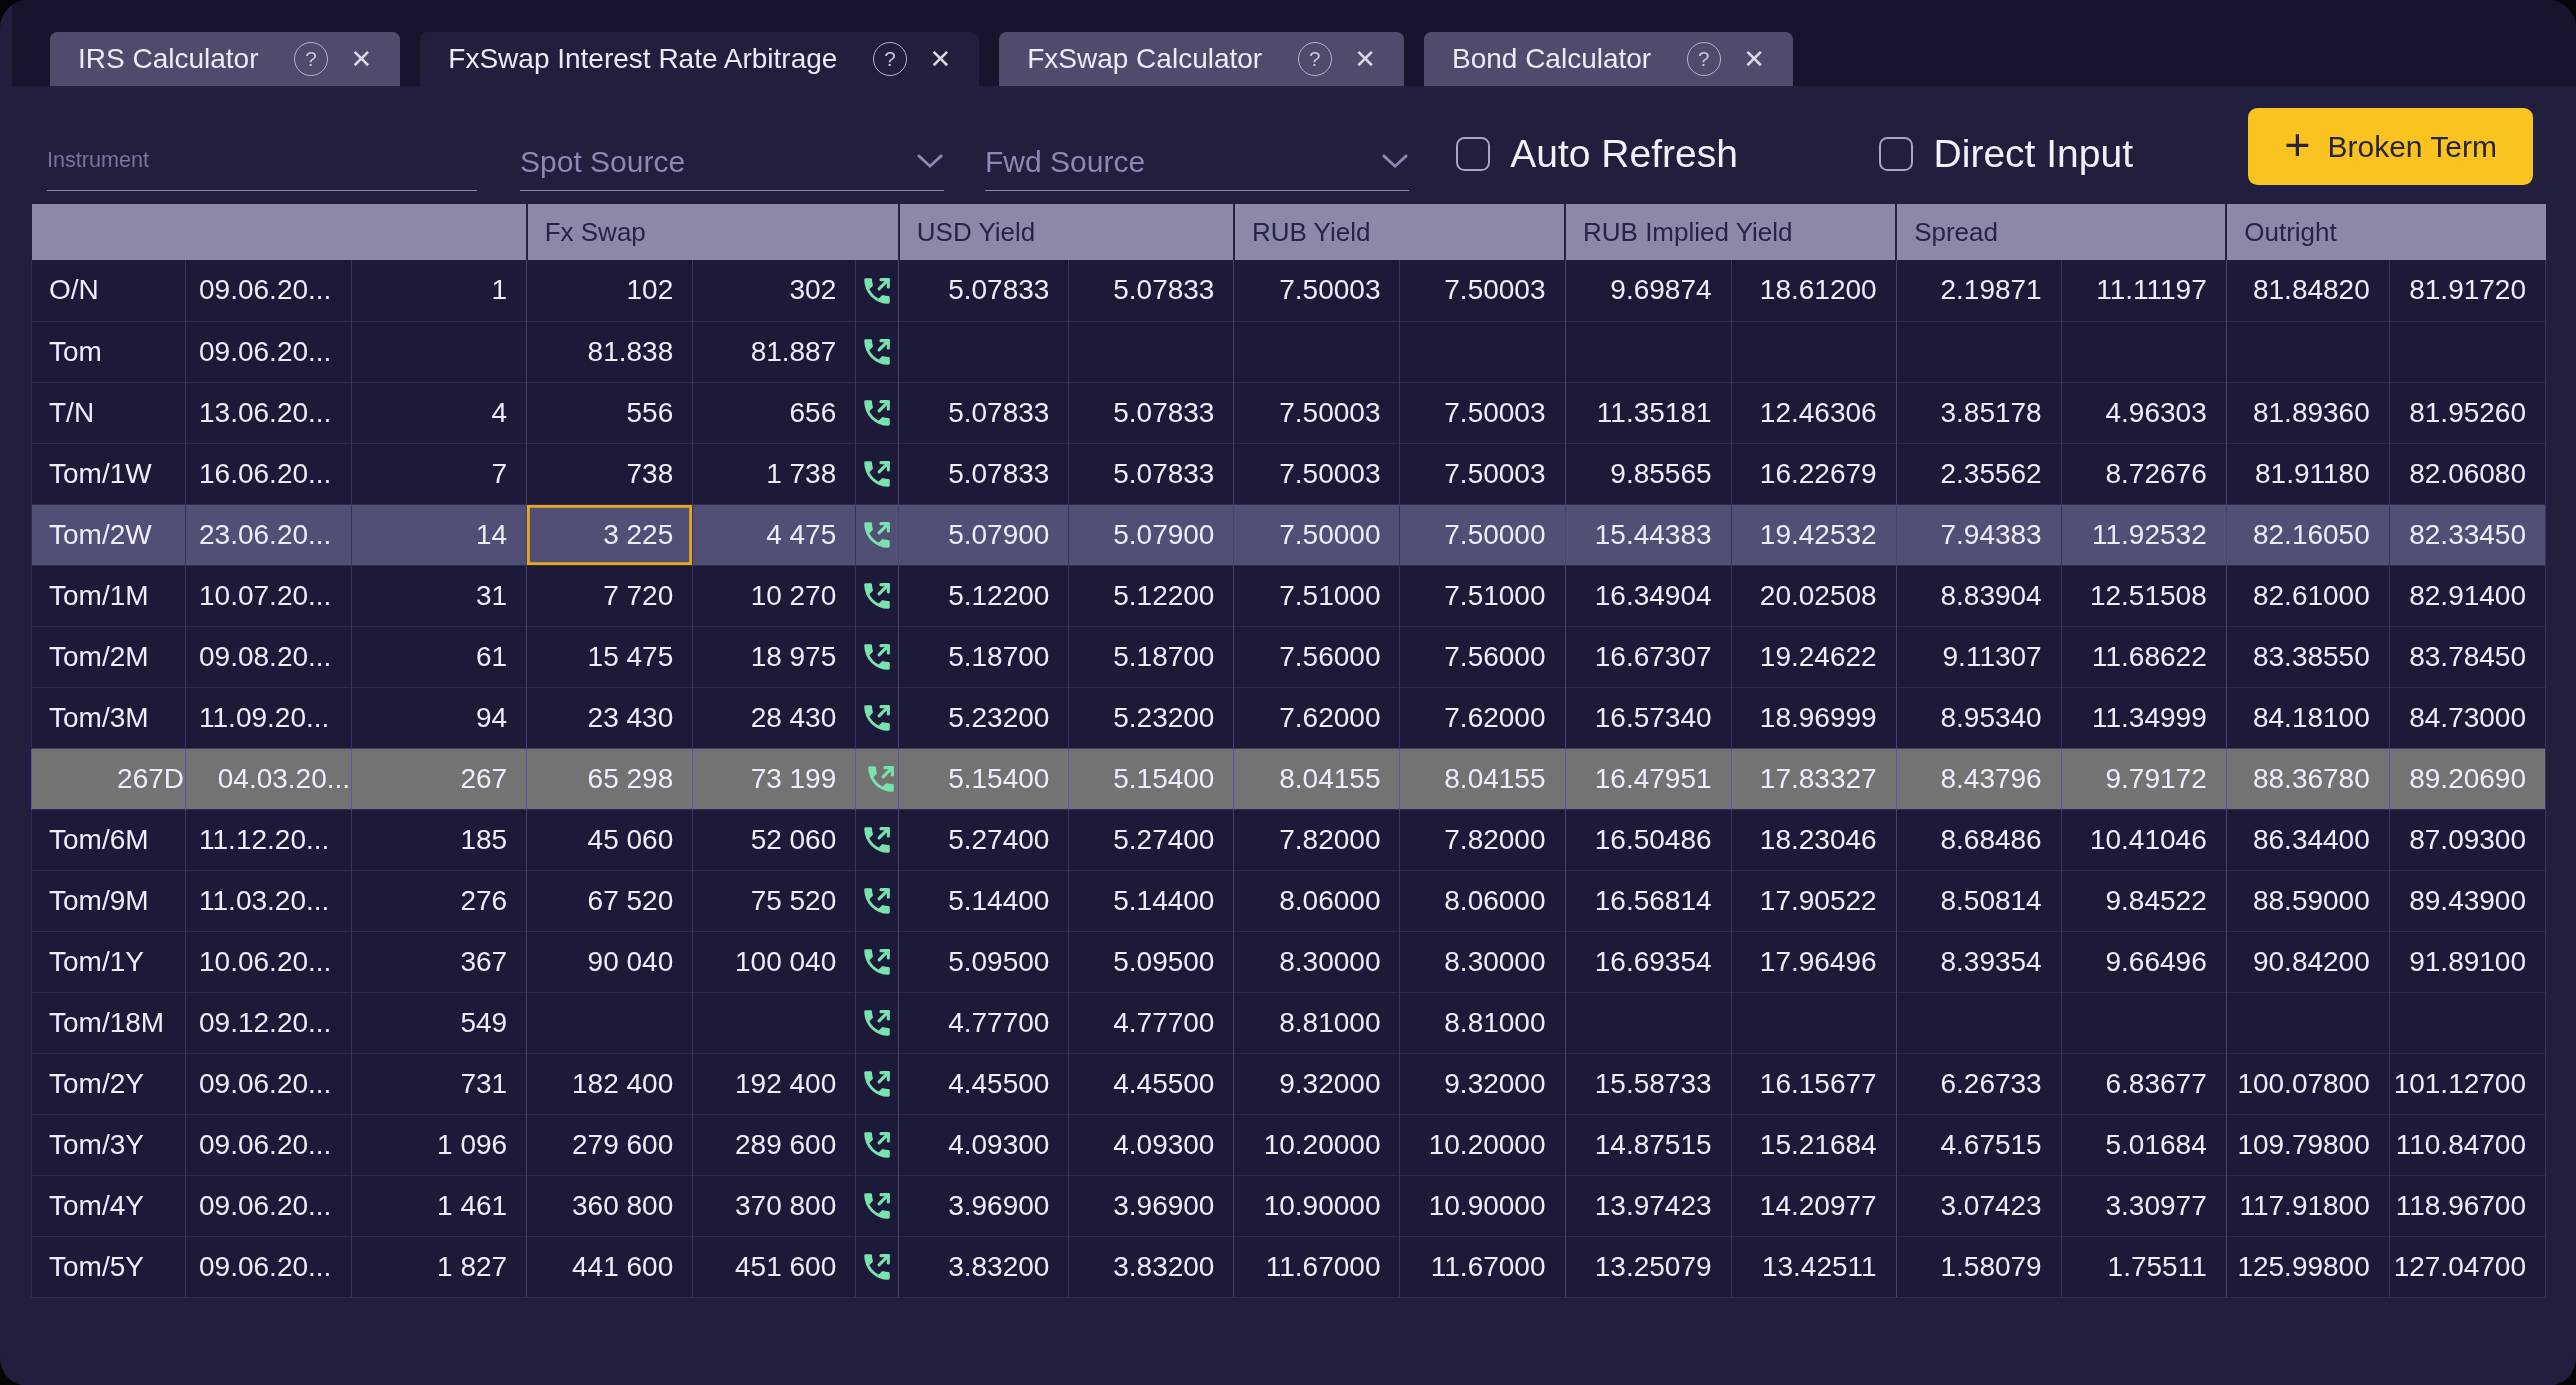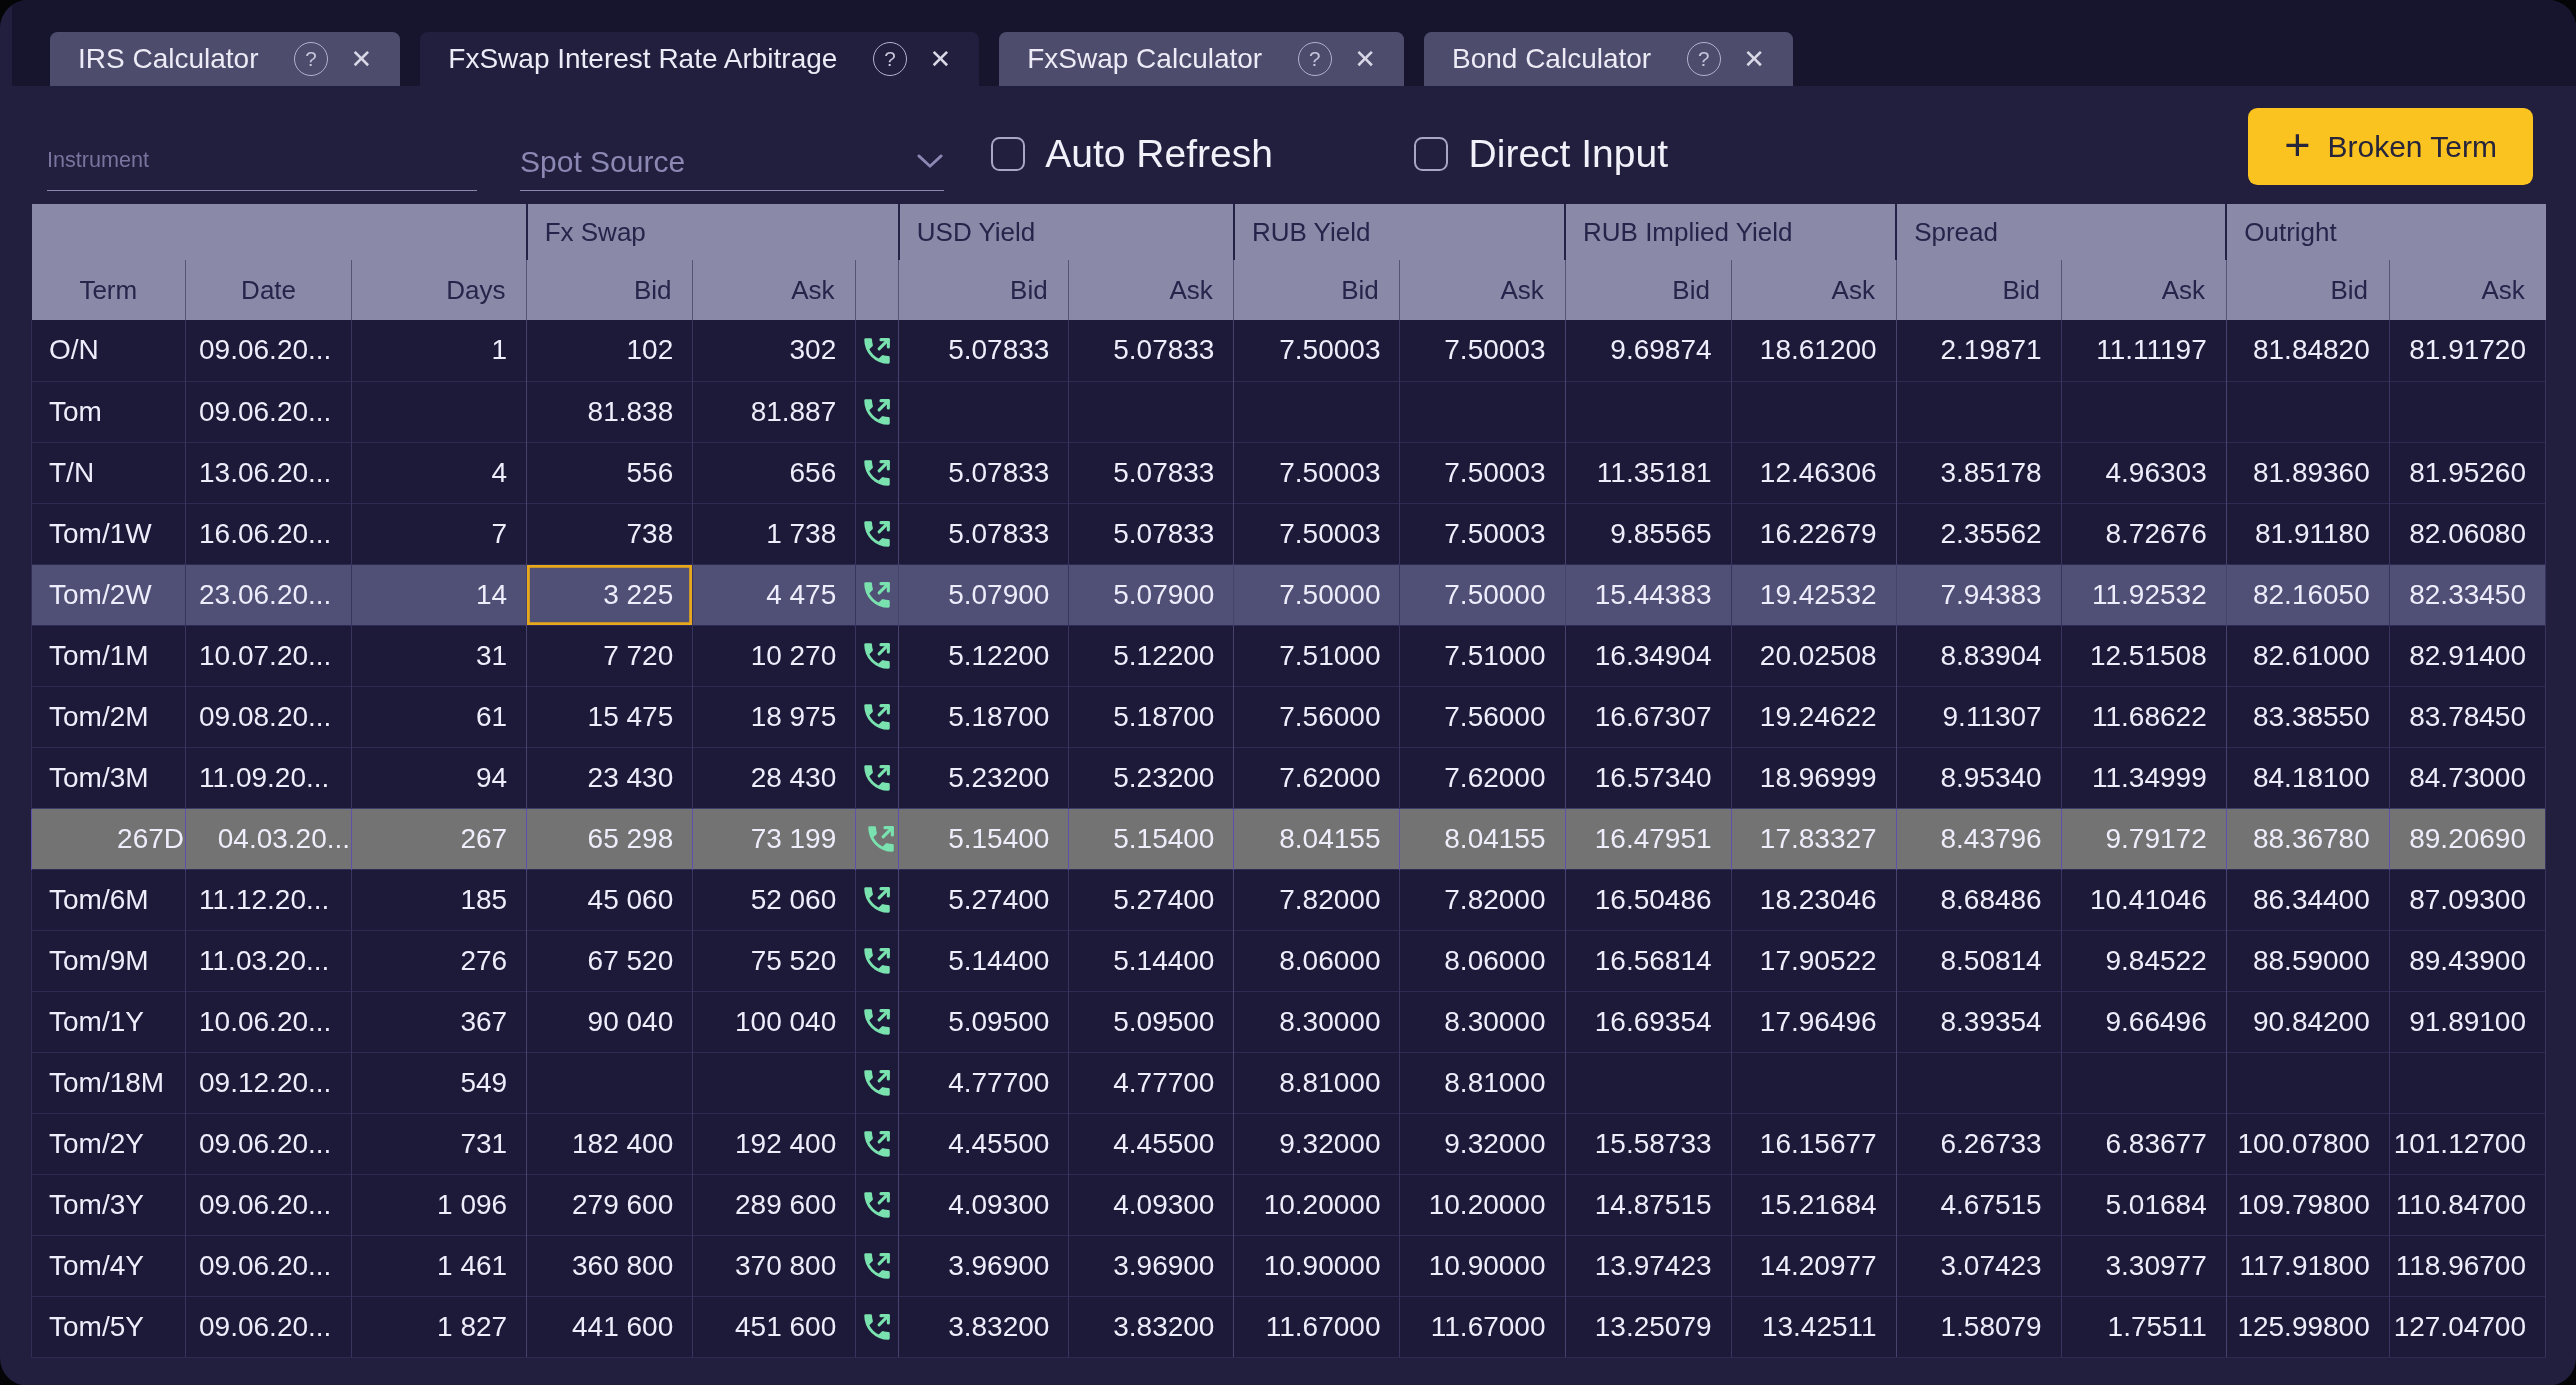--- a/index.html
+++ b/index.html
@@ -142,20 +142,28 @@
     </div>
   </div>
 
   <div class="controls">
     <div class="select sel-instrument">
       <span class="select-label">Instrument</span>
     </div>
     <div class="select sel-source">
       <span class="select-valuerow">
         <span class="select-placeholder">Spot Source</span>
+        <svg class="chev" viewBox="0 0 30 18">
+            <polyline points="3,3 15,14 27,3" fill="none" stroke="#8b89b4" stroke-width="3" stroke-linecap="round"></polyline>
+          </svg>
+      </span>
+    </div>
+    <div class="select sel-source">
+      <span class="select-valuerow">
+        <span class="select-placeholder">Fwd Source</span>
         <svg class="chev" viewBox="0 0 30 18">
             <polyline points="3,3 15,14 27,3" fill="none" stroke="#8b89b4" stroke-width="3" stroke-linecap="round"></polyline>
           </svg>
       </span>
     </div>
     <div class="checkbox-group cbg-auto">
       <span class="checkbox"></span>
       <span class="checkbox-label">Auto Refresh</span>
     </div>
     <div class="checkbox-group cbg-direct">
@@ -191,38 +199,20 @@
       <thead>
         <tr class="group-row">
           <th colspan="3"></th>
           <th colspan="3">Fx Swap</th>
           <th colspan="2">USD Yield</th>
           <th colspan="2">RUB Yield</th>
           <th colspan="2">RUB Implied Yield</th>
           <th colspan="2">Spread</th>
           <th colspan="2">Outright</th>
         </tr>
-        <tr class="cols-row">
-          <th class="h-center">Term</th>
-          <th class="h-center">Date</th>
-          <th class="h-num">Days</th>
-          <th class="h-num">Bid</th>
-          <th class="h-num">Ask</th>
-          <th></th>
-          <th class="h-num">Bid</th>
-          <th class="h-num">Ask</th>
-          <th class="h-num">Bid</th>
-          <th class="h-num">Ask</th>
-          <th class="h-num">Bid</th>
-          <th class="h-num">Ask</th>
-          <th class="h-num">Bid</th>
-          <th class="h-num">Ask</th>
-          <th class="h-num">Bid</th>
-          <th class="h-num">Ask</th>
-        </tr>
       </thead>
       <tbody>
           <tr>
     <td class="c-term">O/N</td>
     <td class="c-date">09.06.20...</td>
     <td class="c-num">1</td>
     <td class="c-num group-start">102</td>
     <td class="c-num">302</td>
     <td class="c-phone">
       <svg viewBox="0 0 24 24">

